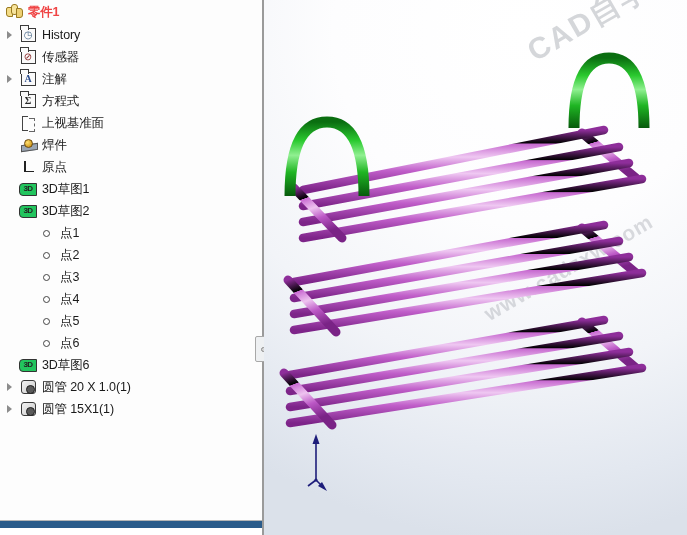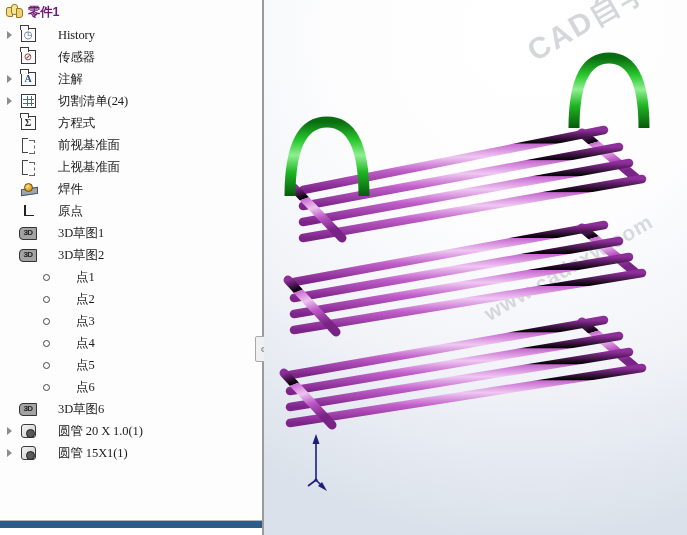--- a/index.html
+++ b/index.html
@@ -27,43 +27,42 @@
     overflow: hidden;
   }
   #tree-title {
     position: relative;
     height: 24px;
     display: flex;
     align-items: center;
     padding-left: 4px;
     white-space: nowrap;
     font-size: 12.5px;
-    color: #701a75;
+    color: #ef4444;
     font-weight: bold;
   }
   #tree-title .ttl-text {
     margin-left: 4px;
     font-weight: bold;
     letter-spacing: -0.2px;
     font-size: 12.5px;
   }
   .tree-list { position: relative; }
   .tree-row {
     position: relative;
     height: 22px;
     display: flex;
     align-items: center;
     white-space: nowrap;
     font-size: 12.5px;
     color: #1a1a1a;
   }
   .tree-row .label {
-    margin-left: 20px;
+    margin-left: 4px;
     letter-spacing: -0.1px;
-    font-family: Liberation Serif, serif;
   }
   .arrow-slot {
     width: 18px; height: 22px;
     display: flex; align-items: center; justify-content: center;
     flex: 0 0 18px;
   }
   .arrow {
     width: 0; height: 0;
     border-top: 4px solid transparent;
     border-bottom: 4px solid transparent;
@@ -197,21 +196,21 @@
     width: 7px; height: 7px;
     border-radius: 50%;
     background: radial-gradient(circle at 35% 35%, #ffe070, #c08000);
     border: 1px solid #6a4a10;
   }
   
   .ic-3d {
     width: 18px; height: 13px;
     border: 1.2px solid #333;
     border-radius: 4px 0 0 4px;
-    background: #a3a3a3;
+    background: #22c55e;
     display: flex; align-items: center; justify-content: center;
   }
   .ic-3d .glyph {
     position: static;
     font-size: 8px;
     font-weight: bold;
     letter-spacing: -0.5px;
     color: #222;
     font-family: "Liberation Sans", sans-serif;
   }
@@ -384,43 +383,27 @@
             <span class="arrow"></span>
           </span>
           <span class="icon-slot">
             <span class="ic folder ic-annot">
               <span class="glyph">A</span>
             </span>
           </span>
           <span class="label">注解</span>
         </div>
         <div class="tree-row">
-          <span class="arrow-slot">
-            <span class="arrow"></span>
-          </span>
-          <span class="icon-slot">
-            <span class="ic ic-table"></span>
-          </span>
-          <span class="label">切割清单(24)</span>
-        </div>
-        <div class="tree-row">
           <span class="arrow-slot"></span>
           <span class="icon-slot">
             <span class="ic folder ic-eq">
               <span class="glyph">Σ</span>
             </span>
           </span>
           <span class="label">方程式</span>
-        </div>
-        <div class="tree-row">
-          <span class="arrow-slot"></span>
-          <span class="icon-slot">
-            <span class="ic ic-plane"></span>
-          </span>
-          <span class="label">前视基准面</span>
         </div>
         <div class="tree-row">
           <span class="arrow-slot"></span>
           <span class="icon-slot">
             <span class="ic ic-plane"></span>
           </span>
           <span class="label">上视基准面</span>
         </div>
         <div class="tree-row">
           <span class="arrow-slot"></span>

